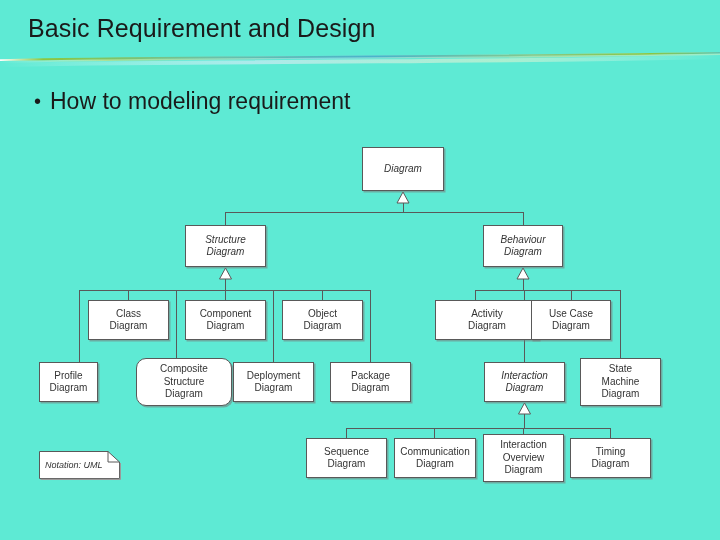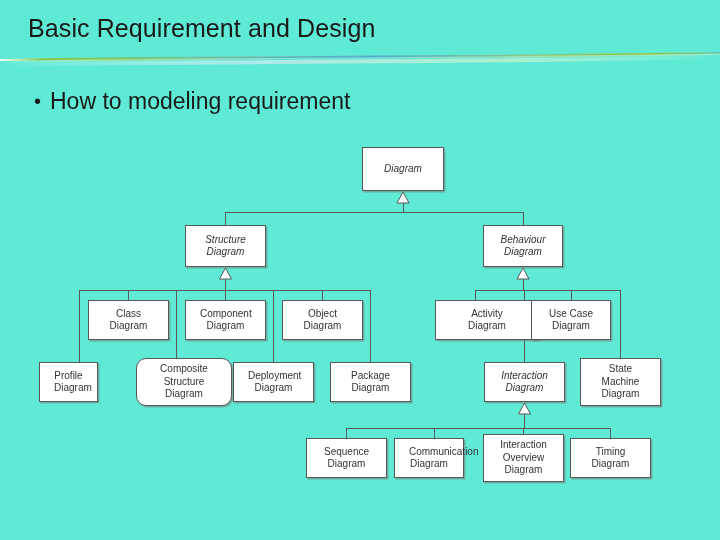--- a/index.html
+++ b/index.html
@@ -55,21 +55,21 @@
     background:#ffffff;
     border:1px solid #595959;
     box-shadow:1.5px 1.5px 0 0 rgba(120,120,120,.55);
     display:flex;align-items:center;justify-content:center;
     text-align:center;
     color:#333333;
     font-size:10px;
     line-height:12.5px;
     font-family:"Liberation Sans", sans-serif;
     box-sizing:border-box;
-    padding:1px 14px;
+    padding:1px 2px;
   }
   .node.abstract{font-style:italic;}
   .node span{display:block;width:100%;}
 
   
   .note{
     position:absolute;
     font-size:9px;font-style:italic;color:#333;
     display:flex;align-items:center;
     padding-left:7px;
@@ -194,26 +194,34 @@
         </div>
         <div class="node abstract" style="left: 484px; top: 362px; width: 81px; height: 40px;">
           <span>Interaction<br>Diagram</span>
         </div>
         <div class="node" style="left: 580px; top: 358px; width: 81px; height: 48px;">
           <span>State<br>Machine<br>Diagram</span>
         </div>
         <div class="node" style="left: 306px; top: 438px; width: 81px; height: 40px;">
           <span>Sequence<br>Diagram</span>
         </div>
-        <div class="node" style="left: 394px; top: 438px; width: 70px; height: 40px;">
+        <div class="node" style="left: 394px; top: 438px; width: 82px; height: 40px;">
           <span>Communication<br>Diagram</span>
         </div>
         <div class="node" style="left: 483px; top: 434px; width: 81px; height: 48px;">
           <span>Interaction<br>Overview<br>Diagram</span>
         </div>
         <div class="node" style="left: 570px; top: 438px; width: 81px; height: 40px;">
           <span>Timing<br>Diagram</span>
         </div>
       </div>
 
+    <div class="note" id="notation-note" style="left:38px;top:450px;width:83px;height:30px;">
+      <svg class="note-bg" width="83" height="30" viewBox="0 0 83 30" xmlns="http://www.w3.org/2000/svg">
+        <path d="M1.5 1.5 H70 L81.5 12 V28.5 H1.5 Z" fill="#ffffff" stroke="#595959" stroke-width="1"></path>
+        <path d="M70 1.5 V12 H81.5" fill="none" stroke="#595959" stroke-width="1"></path>
+        <path d="M2.5 29.5 H82.5 M82.5 13 V29.5" stroke="#9a9a9a" stroke-width="1.4" fill="none"></path>
+      </svg>
+      <span class="note-label">Notation: UML</span>
+    </div>
   </div>
 
 </div>
 
 </body></html>

